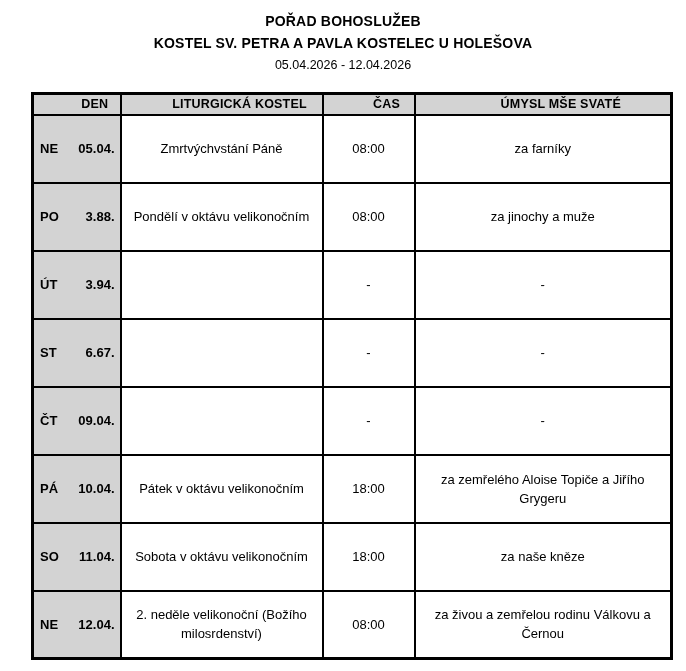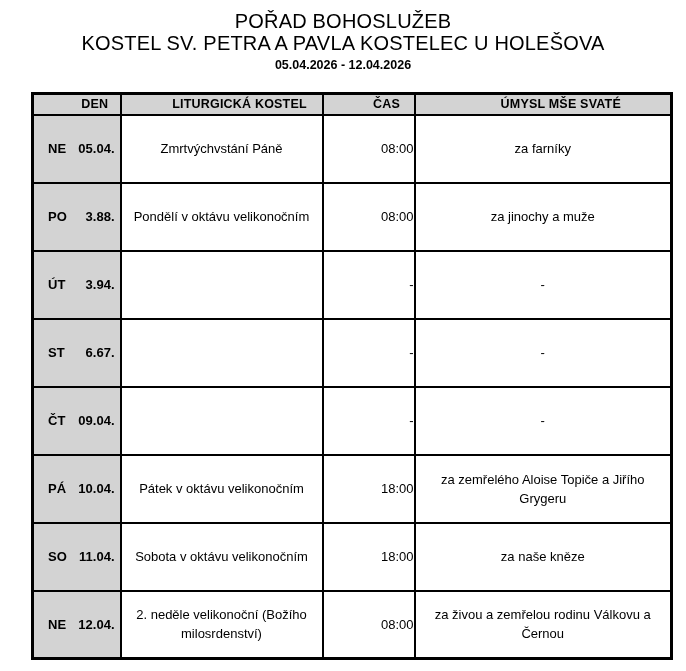--- a/index.html
+++ b/index.html
@@ -8,28 +8,28 @@
     height: 671px;
     background: #ffffff;
     font-family: "Liberation Sans", sans-serif;
     color: #000000;
   }
   .doc-header {
     text-align: center;
     padding-top: 10px;
   }
   .doc-title, .doc-subtitle {
-    font-size: 20px;
-    font-weight: normal;
+    font-size: 14px;
+    font-weight: bold;
     line-height: 22px;
     letter-spacing: 0.2px;
   }
   .doc-daterange {
     font-size: 12.5px;
-    font-weight: bold;
+    font-weight: normal;
     line-height: 22px;
   }
   table.schedule {
     border-collapse: collapse;
     table-layout: fixed;
     width: 639px;
     margin: 16px 0 0 31px;
     border: 3px solid #000000;
   }
   col.c-den { width: 88px; }
@@ -53,31 +53,30 @@
   tr.data-row { height: 68px; }
   td.day-cell {
     background: var(--day-bg, #d3d3d3);
     font-weight: bold;
     font-size: 13px;
   }
   .day-inner {
     display: flex;
     justify-content: space-between;
     align-items: center;
-    padding: 0 5px 0 14px;
+    padding: 0 5px 0 6px;
   }
   td.celebration-cell,
   td.intention-cell {
     font-size: 13px;
     line-height: 19px;
     padding: 12px 2px;
   }
   td.time-cell {
     font-size: 13px;
-    text-align: right;
   }
 </style>
 </head>
 <body>
 
 <div class="doc-header">
   <div class="doc-title">POŘAD BOHOSLUŽEB</div>
   <div class="doc-subtitle">KOSTEL SV. PETRA A PAVLA KOSTELEC U HOLEŠOVA</div>
   <div class="doc-daterange">05.04.2026 - 12.04.2026</div>
 </div>

